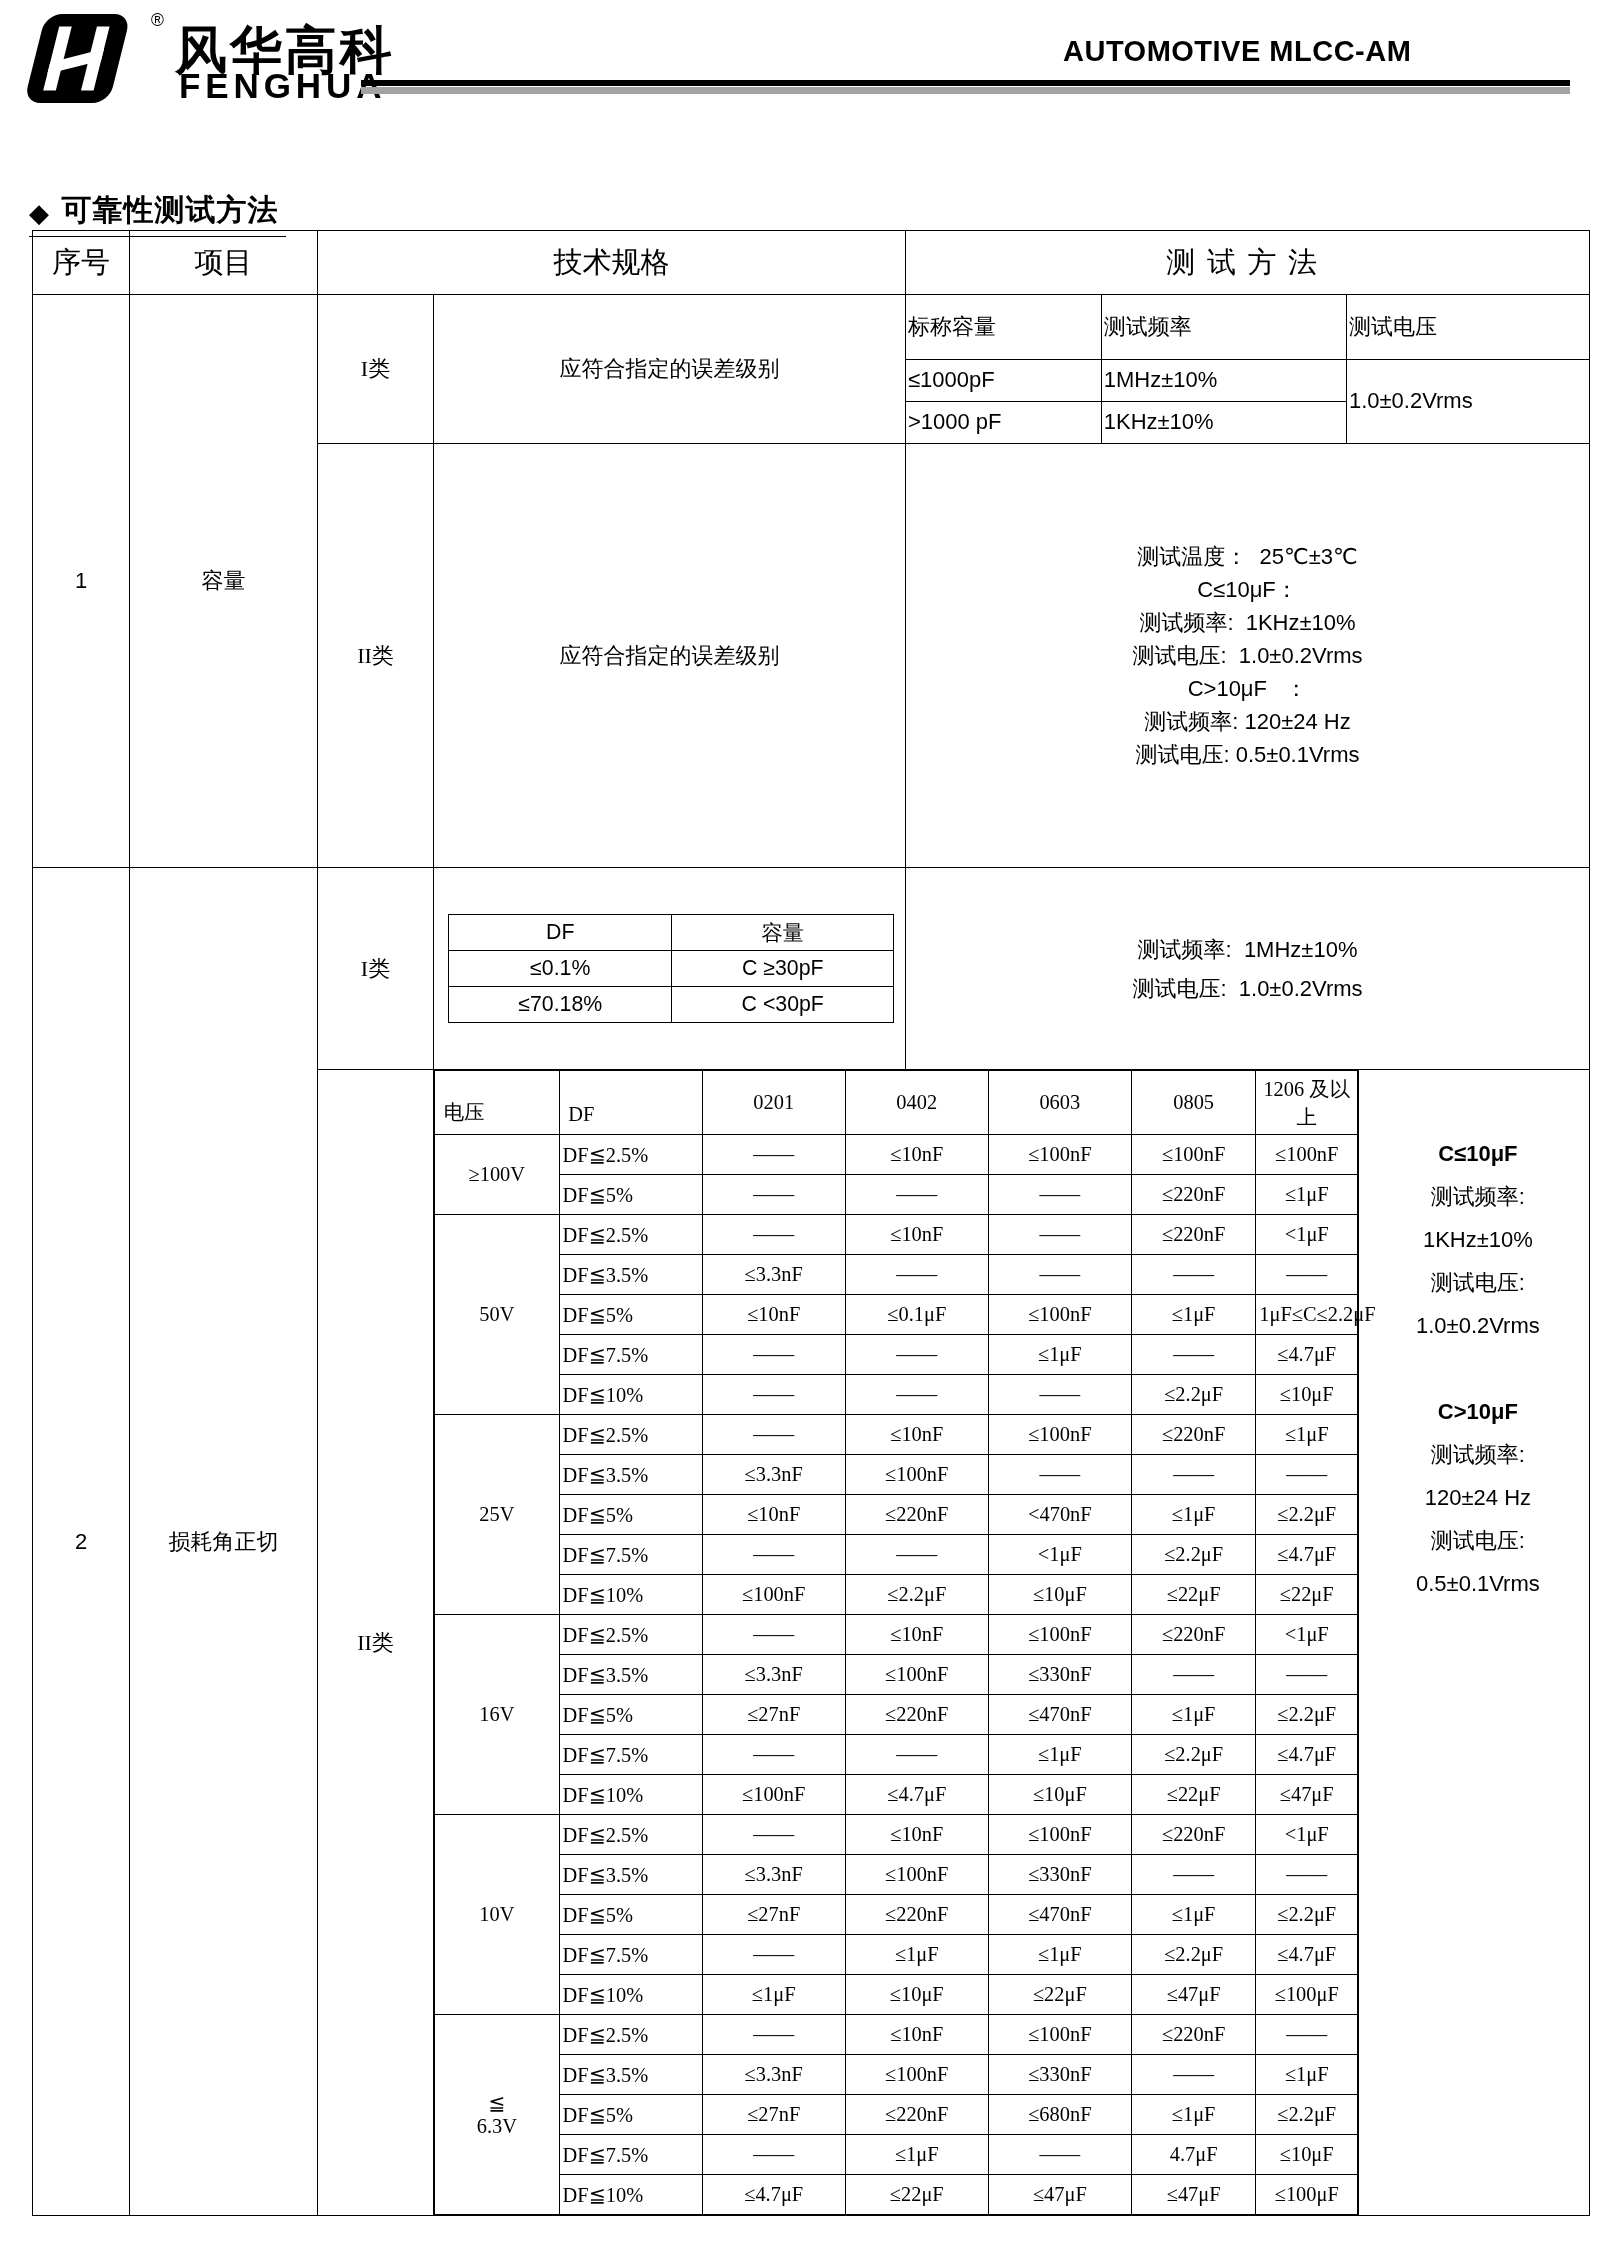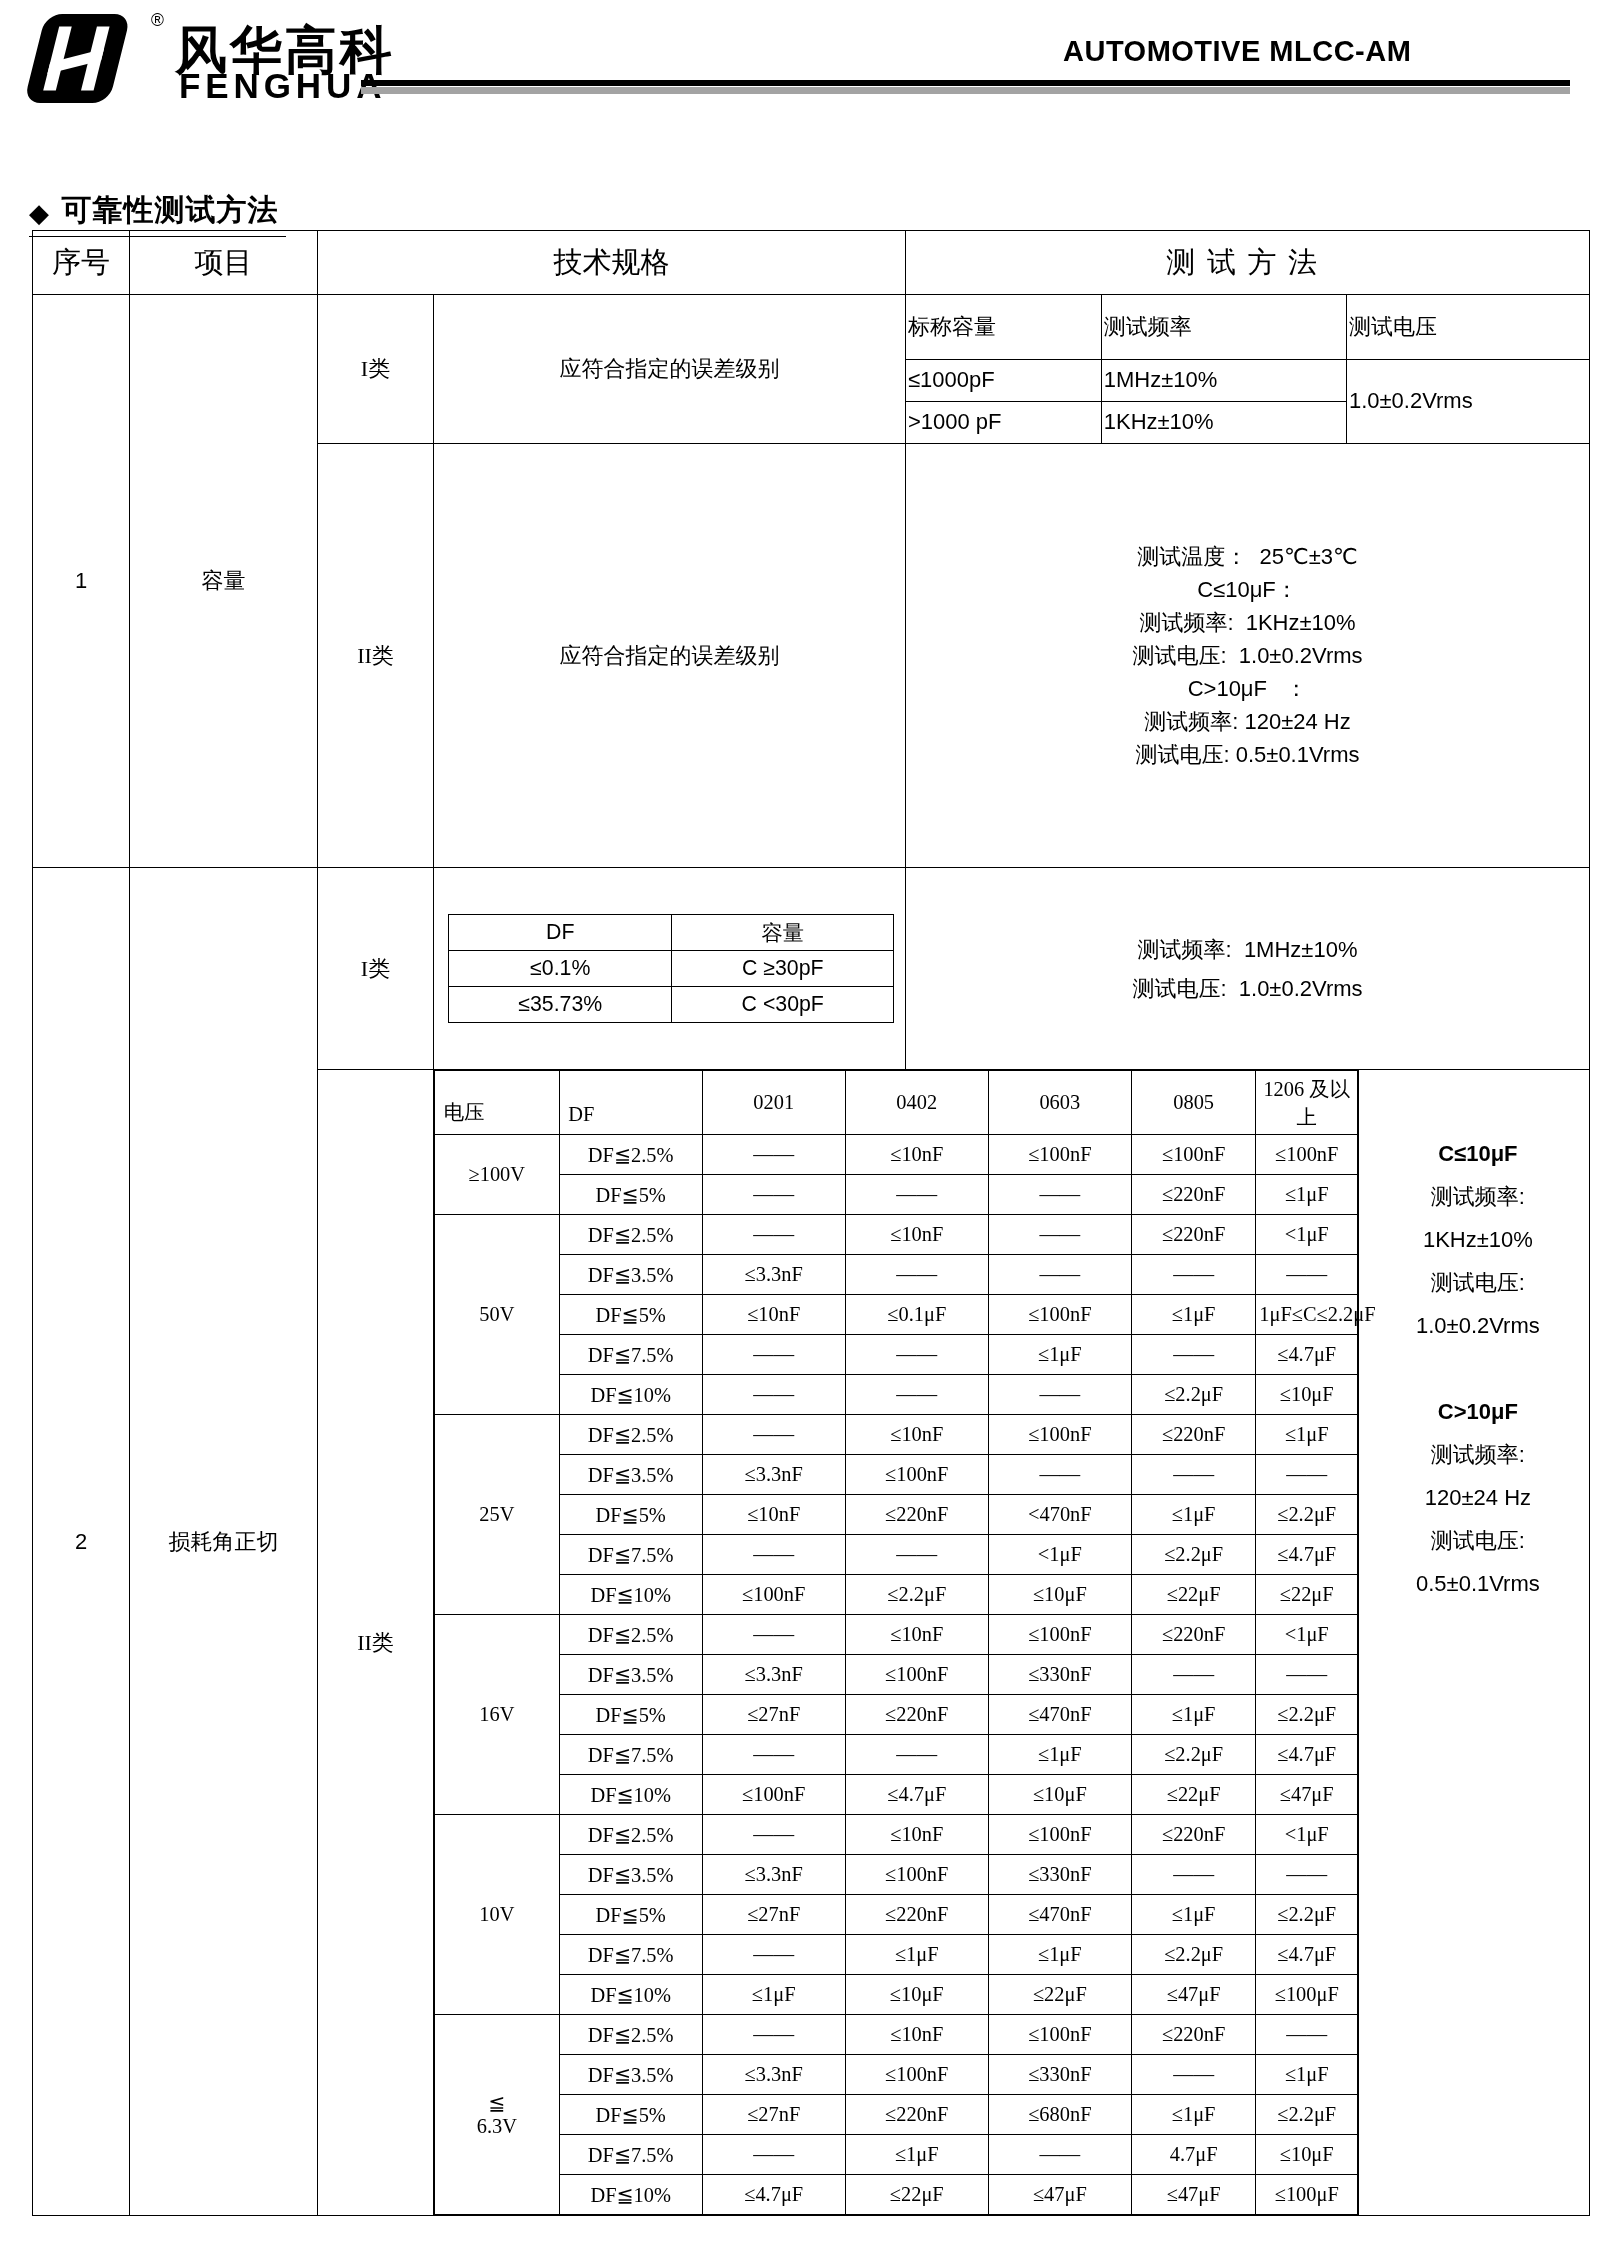--- a/index.html
+++ b/index.html
@@ -52,21 +52,21 @@
   table.specbox { border-collapse: collapse; table-layout: fixed; width: 446px; margin-left: 12.6px; }
   table.specbox th, table.specbox td { border: 1.9px solid #000; height: 36px; font-size: 21.3px; font-weight: normal; text-align: center; }
 
   
   table.df { width: 100%; border-collapse: collapse; table-layout: fixed;
              font-family: "Liberation Serif", "DejaVu Serif", serif; }
   table.df th, table.df td { border: 1.9px solid #000; font-size: 20.4px; text-align: center; vertical-align: middle; padding: 1.9px 2.9px; }
   table.df th { font-weight: normal; height: 64px; }
   table.df td { height: 40px; }
   table.df .hleft { text-align: left; padding-left: 8.7px; vertical-align: bottom; padding-bottom: 7.8px; }
-  table.df .dfl { text-align: center; padding-left: 3px; margin-top: 16px; }
+  table.df .dfl { text-align: left; padding-left: 3px; margin-top: 16px; }
   .notes { vertical-align: top !important; text-align: center; padding: 62px 5.8px 0 13.6px !important; font-size: 21.3px; }
   .notes .note-block { margin-bottom: 43px; }
   .notes .note-heading { font-weight: bold; line-height: 43px; }
   .notes .note-line { line-height: 43px; white-space: pre-wrap; }
 </style>
 </head>
 <body>
 
 <div class="page">
 
@@ -161,21 +161,21 @@
           <tbody>
                 <tr>
             <th>DF</th>
             <th>容量</th>
           </tr>
           <tr>
             <td>≤0.1%</td>
             <td>C ≥30pF</td>
           </tr>
           <tr>
-            <td>≤35.73%</td>
+            <td>≤70.18%</td>
             <td>C &lt;30pF</td>
           </tr>
         </tbody>
             </table>
       </td>
       <td colspan="2" class="method-block wide">
             <div>测试频率:  1MHz±10%</div>
             <div>测试电压:  1.0±0.2Vrms</div>
           </td>
     </tr>

